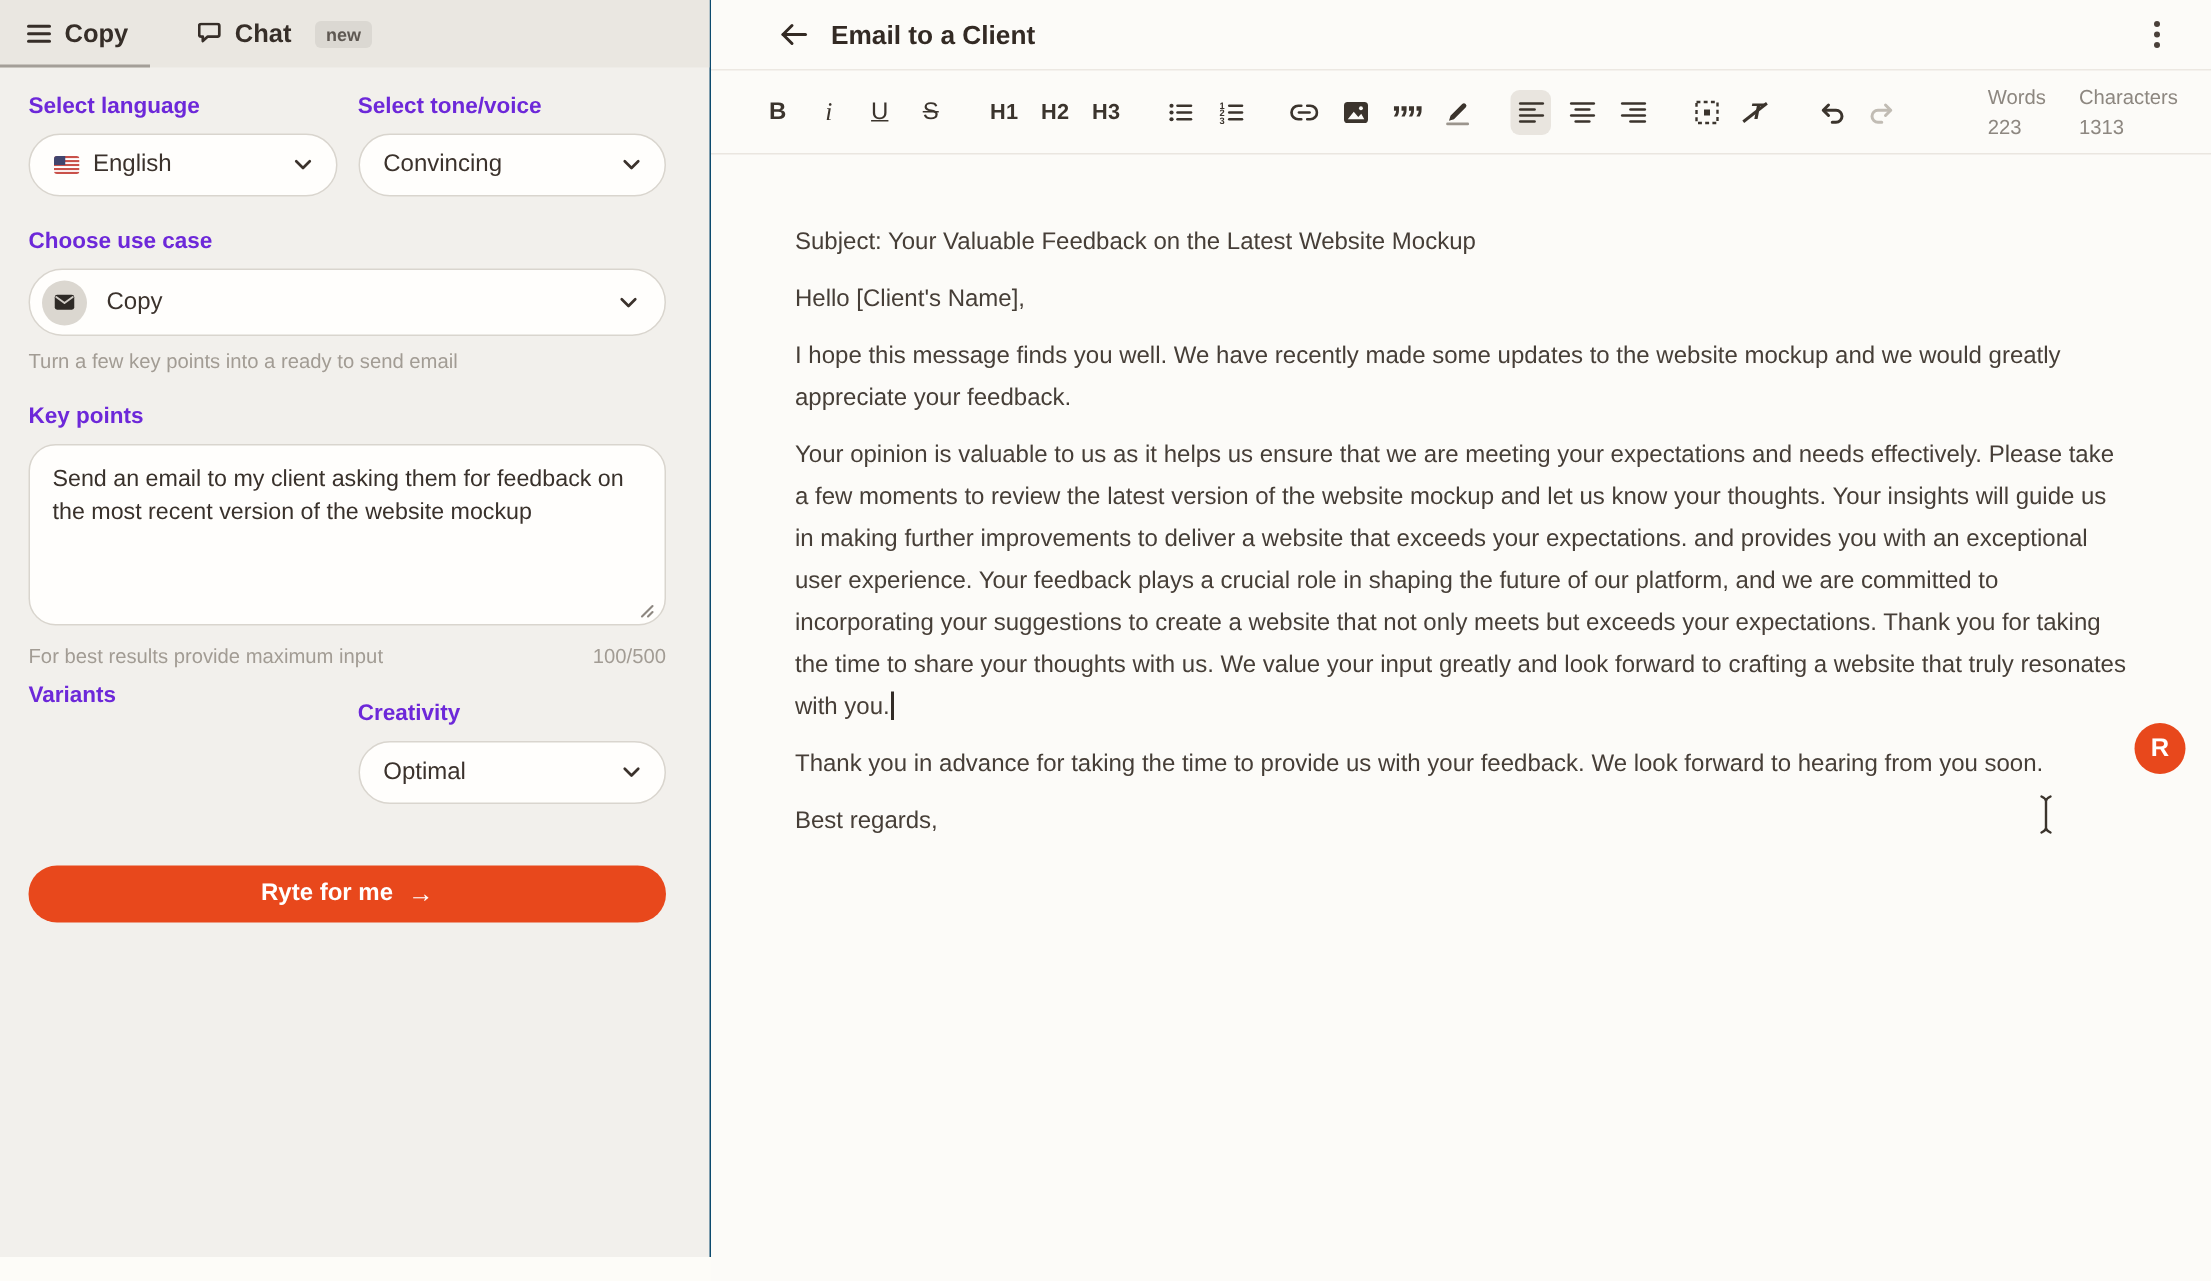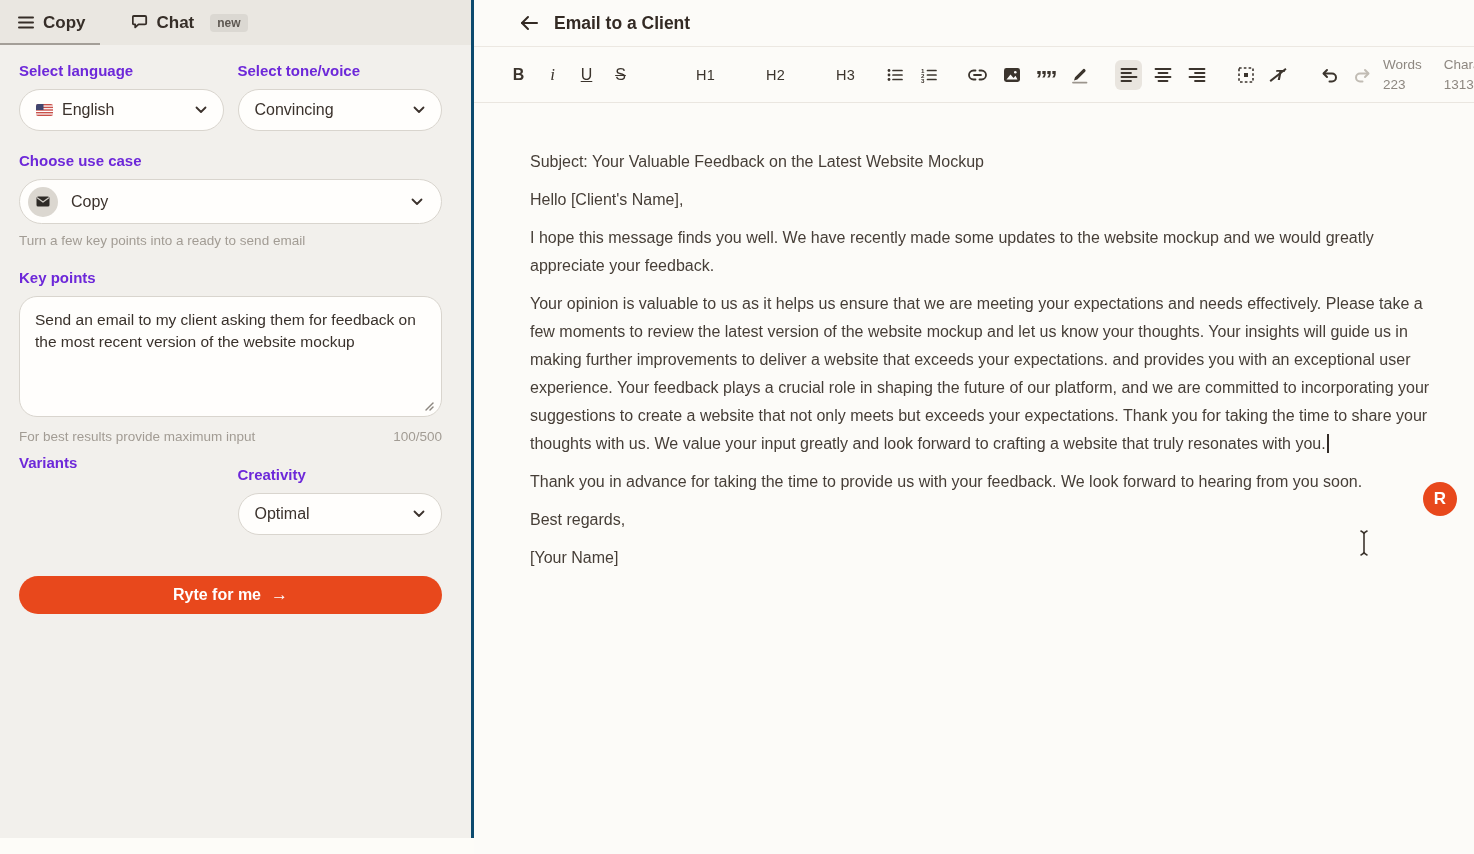--- a/index.html
+++ b/index.html
@@ -9,21 +9,21 @@
     background: #fdfcf8;
     position: relative;
     color: #3b322c;
   }
   .app { display: flex; align-items: stretch; height: 854px; }
 
   
   .sidebar {
     width: 474px; min-width: 474px; height: 838px;
     background: #f2f0ec;
-    border-right: 3px solid #0c4a6e;
+    border-right: 1px solid #0c4a6e;
     display: flex; flex-direction: column;
   }
   .tabstrip {
     height: 45px; background: #eae7e1; position: relative;
     display: flex; align-items: center; padding-left: 18px; flex: none;
   }
   .tab { display: flex; align-items: center; gap: 9px; cursor: pointer; }
   .tab-label { font-size: 17px; font-weight: 700; color: #362e28; }
   .tab-chat { margin-left: 46px; gap: 8px; }
   .tab-underline { position: absolute; left: 0; bottom: 0; width: 100px; height: 2px; background: #a49f98; }
@@ -85,21 +85,21 @@
     min-width: 27px; height: 30px; border-radius: 6px; cursor: pointer;
     display: flex; align-items: center; justify-content: center;
     margin-right: 7px; font-size: 16px; color: #3b342d; background: transparent; border: none;
     font-family: "Liberation Sans", sans-serif;
   }
   .tbtn.active { background: #e9e5df; }
   .tbtn.b { font-weight: 700; }
   .tbtn.i { font-style: italic; font-family: "Liberation Serif", serif; font-size: 17px; }
   .tbtn.u { text-decoration: underline; }
   .tbtn.s { text-decoration: line-through; }
-  .tbtn.h { font-size: 14.5px; font-weight: 400; letter-spacing: 0.3px; margin-left: 36px; }
+  .tbtn.h { font-size: 14.5px; font-weight: 700; letter-spacing: 0.3px; }
   .tbtn.quote { font-size: 24px; font-weight: 700; line-height: 10px; padding-top: 10px; letter-spacing: -2px; }
   .tbtn.disabled { color: #c1bcb4; }
   .tgap { width: 15px; flex: none; }
   .clearfmt { position: relative; font-size: 15px; font-weight: 600; }
   .clearfmt::after {
     content: ""; position: absolute; left: 2px; top: 14px; width: 20px; height: 1.8px;
     background: #3b342d; transform: rotate(-38deg);
   }
   .stats { margin-left: auto; display: flex; gap: 22px; padding-right: 2px; }
   .stat { font-size: 13.5px; color: #8d8780; line-height: 1.45; }
@@ -384,21 +384,20 @@
     </div>
 
     <div class="editor-content">
       <div class="doc">
           <p>Subject: Your Valuable Feedback on the Latest Website Mockup</p>
           <p>Hello [Client's Name],</p>
           <p>I hope this message finds you well. We have recently made some updates to the website mockup and we would greatly appreciate your feedback.</p>
           <p>Your opinion is valuable to us as it helps us ensure that we are meeting your expectations and needs effectively. Please take a few moments to review the latest version of the website mockup and let us know your thoughts. Your insights will guide us in making further improvements to deliver a website that exceeds your expectations. and provides you with an exceptional user experience. Your feedback plays a crucial role in shaping the future of our platform, and we are committed to incorporating your suggestions to create a website that not only meets but exceeds your expectations. Thank you for taking the time to share your thoughts with us. We value your input greatly and look forward to crafting a website that truly resonates with you.<span class="caret"></span></p>
           <p>Thank you in advance for taking the time to provide us with your feedback. We look forward to hearing from you soon.</p>
           <p>Best regards,</p>
-          <p>[Your Name]</p>
         </div>
     </div>
   </main>
 </div>
 
 <div class="r-badge">
   <span>R</span>
 </div>
 
 <div class="ibeam-cursor">

